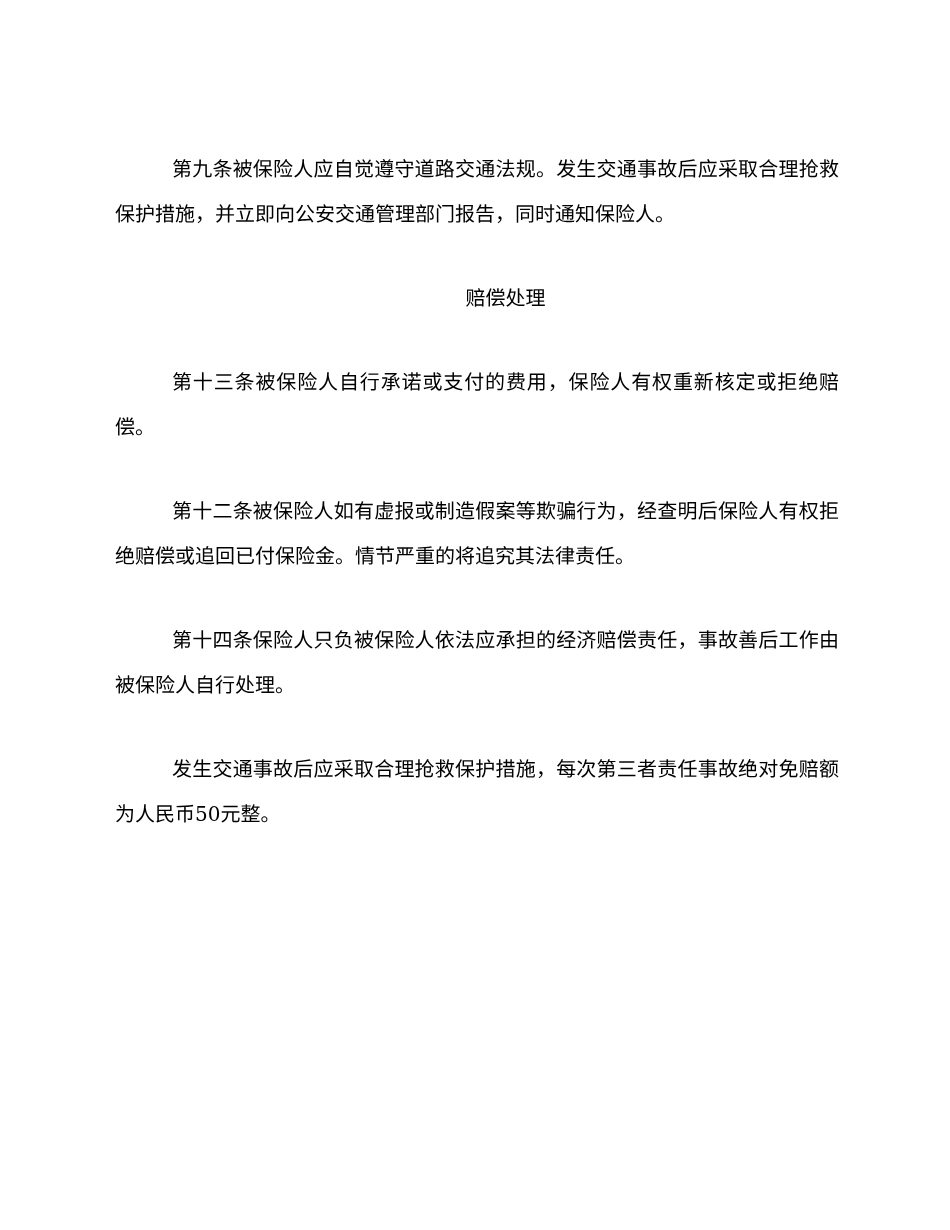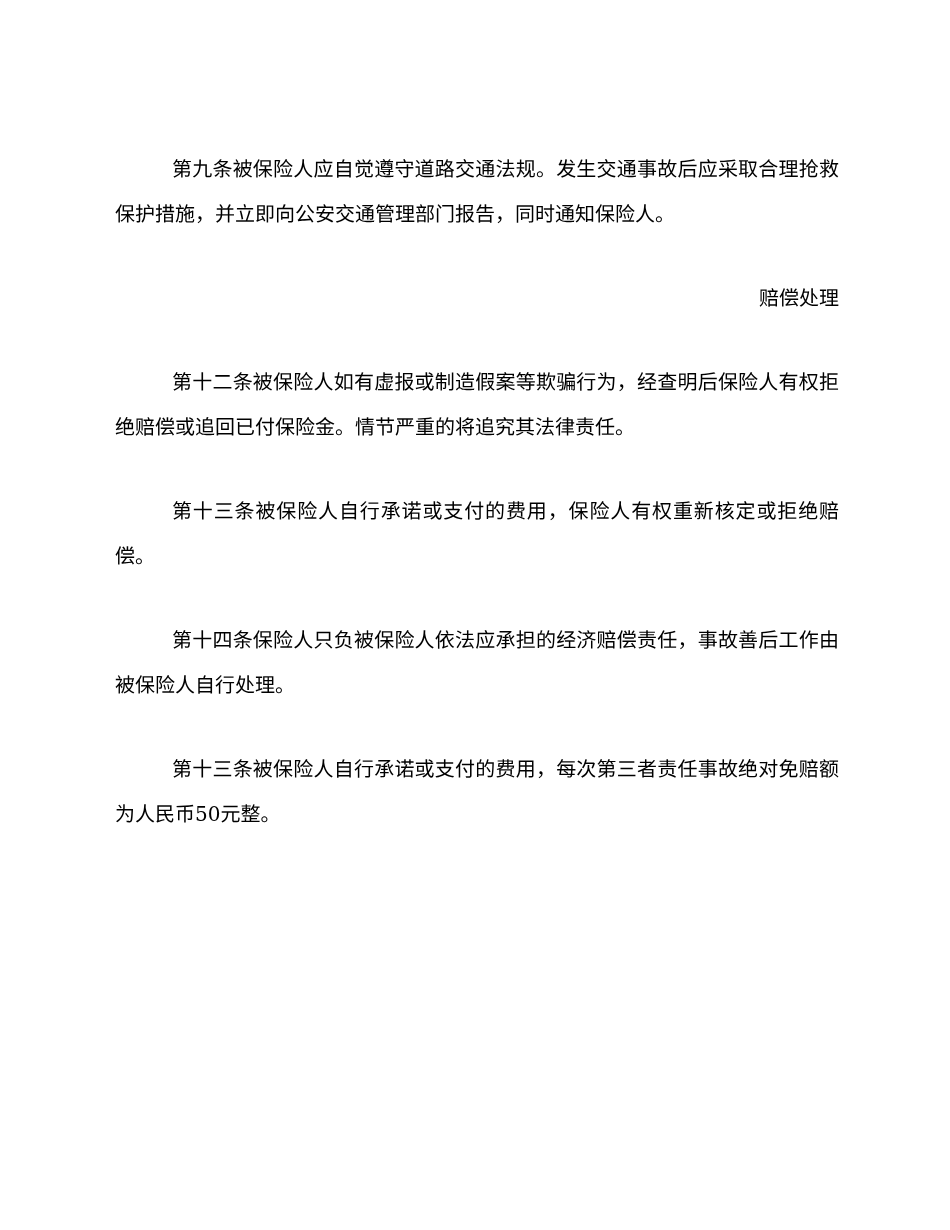--- a/index.html
+++ b/index.html
@@ -28,28 +28,28 @@
     font-size: 20px;
     line-height: 45px;
     color: #000000;
     margin: 0 0 39px 0;
     text-indent: 57px;
     text-align: justify;
     word-break: normal;
     overflow-wrap: break-word;
   }
   .doc-body p.heading {
-    text-align: right;
+    text-align: center;
   }
 </style>
 </head>
 <body>
 
 <main class="page">
   <article class="doc-body" id="doc-body">
       <p class="clause">第九条被保险人应自觉遵守道路交通法规。发生交通事故后应采取合理抢救保护措施，并立即向公安交通管理部门报告，同时通知保险人。</p>
       <p class="heading">赔偿处理</p>
+      <p class="clause">第十三条被保险人自行承诺或支付的费用，保险人有权重新核定或拒绝赔偿。</p>
       <p class="clause">第十二条被保险人如有虚报或制造假案等欺骗行为，经查明后保险人有权拒绝赔偿或追回已付保险金。情节严重的将追究其法律责任。</p>
-      <p class="clause">第十三条被保险人自行承诺或支付的费用，保险人有权重新核定或拒绝赔偿。</p>
       <p class="clause">第十四条保险人只负被保险人依法应承担的经济赔偿责任，事故善后工作由被保险人自行处理。</p>
-      <p class="clause">第十三条被保险人自行承诺或支付的费用，每次第三者责任事故绝对免赔额为人民币50元整。</p>
+      <p class="clause">发生交通事故后应采取合理抢救保护措施，每次第三者责任事故绝对免赔额为人民币50元整。</p>
     </article>
 </main>
 
 </body></html>

